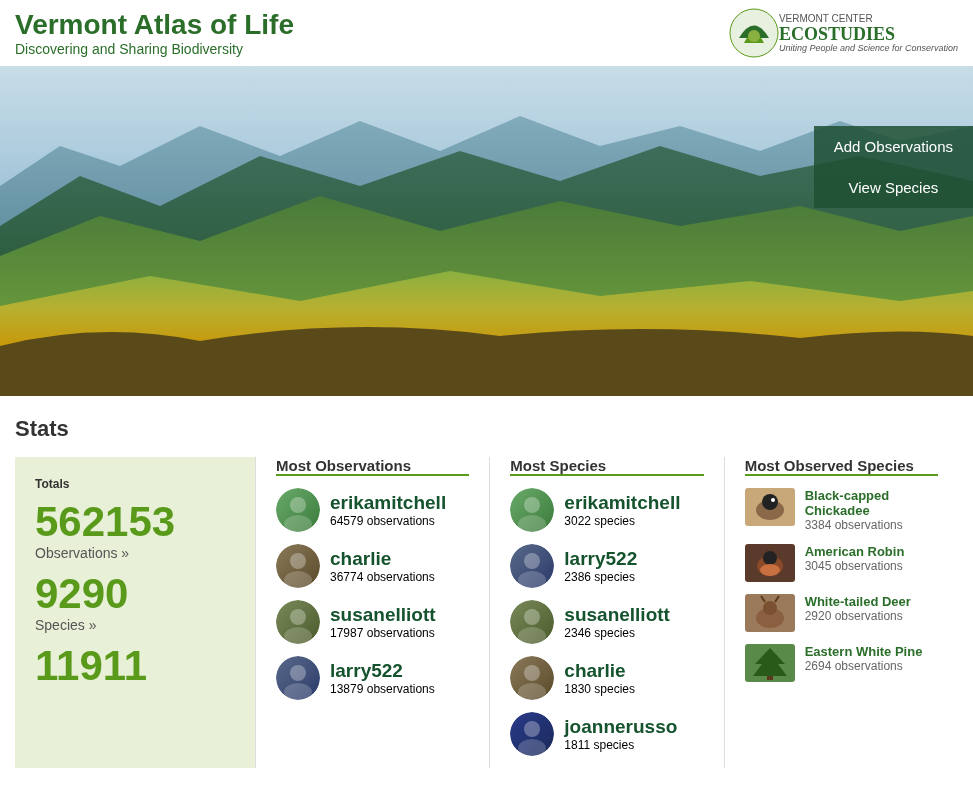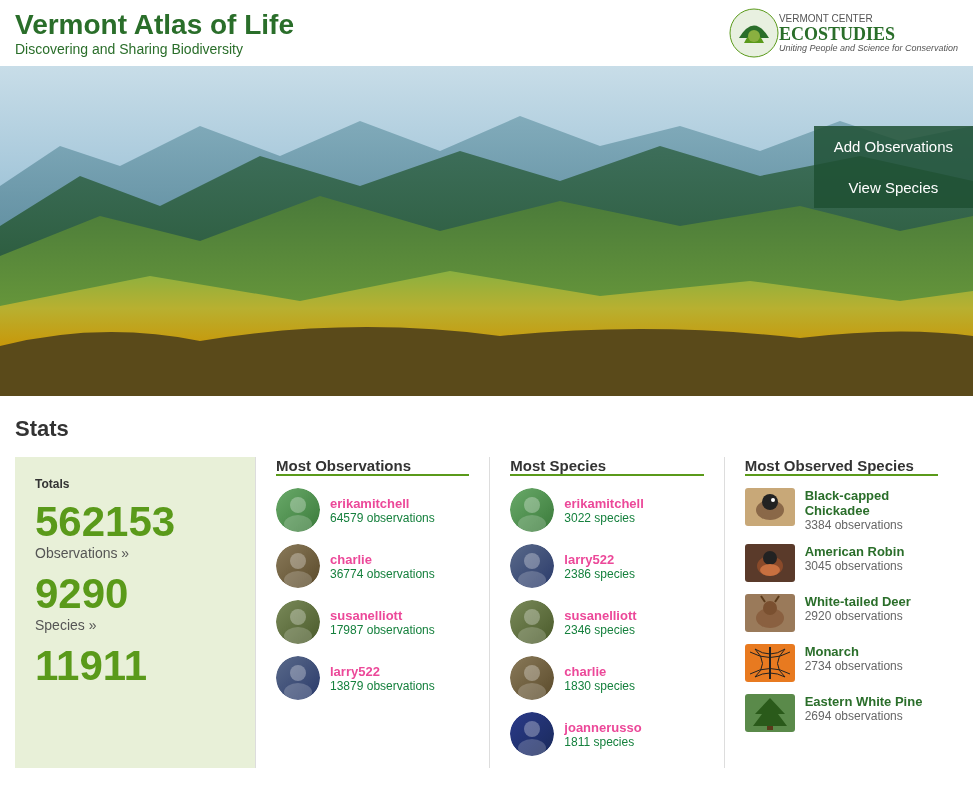--- a/index.html
+++ b/index.html
@@ -156,27 +156,27 @@
       margin-bottom: 12px;
       gap: 10px;
     }
     .avatar-placeholder {
       width: 44px;
       height: 44px;
       border-radius: 50%;
       flex-shrink: 0;
     }
     .user-info .user-name {
-      font-size: 13px;
-      font-weight: bold;
-      color: #ec4899;
+      font-size: 19px;
+      font-weight: bold;
+      color: #14532d;
     }
     .user-info .user-count {
       font-size: 12px;
-      color: #15803d;
+      color: #000000;
     }
 
     
     .species-item {
       display: flex;
       align-items: flex-start;
       margin-bottom: 12px;
       gap: 10px;
     }
     .species-thumb {
@@ -489,33 +489,20 @@
                 <line x1="20" y1="8" x2="16" y2="2" stroke="#5a3a1a" stroke-width="2"></line>
                 <line x1="30" y1="8" x2="34" y2="2" stroke="#5a3a1a" stroke-width="2"></line>
               </svg></div>
       <div class="species-info">
         <div class="species-name">White-tailed Deer</div>
         <div class="species-count">2920 observations</div>
       </div>
     </div>
           <div class="species-item">
       <div class="species-thumb"><svg viewBox="0 0 50 38" width="50" height="38">
-                <rect width="50" height="38" fill="#e87a20"></rect>
-                <path d="M10 5 Q25 20 10 33 Q25 25 40 33 Q25 20 40 5 Q25 15 10 5Z" fill="#e87a20" stroke="#222" stroke-width="1"></path>
-                <line x1="25" y1="3" x2="25" y2="35" stroke="#222" stroke-width="2"></line>
-                <path d="M5 8 Q25 19 45 8" fill="none" stroke="#222" stroke-width="1"></path>
-                <path d="M5 30 Q25 19 45 30" fill="none" stroke="#222" stroke-width="1"></path>
-              </svg></div>
-      <div class="species-info">
-        <div class="species-name">Monarch</div>
-        <div class="species-count">2734 observations</div>
-      </div>
-    </div>
-          <div class="species-item">
-      <div class="species-thumb"><svg viewBox="0 0 50 38" width="50" height="38">
                 <rect width="50" height="38" fill="#5a8a4a"></rect>
                 <polygon points="25,4 10,20 17,20 8,32 42,32 33,20 40,20" fill="#2a5a1a"></polygon>
                 <rect x="22" y="32" width="6" height="4" fill="#5a3a1a"></rect>
               </svg></div>
       <div class="species-info">
         <div class="species-name">Eastern White Pine</div>
         <div class="species-count">2694 observations</div>
       </div>
     </div>
         </div>

